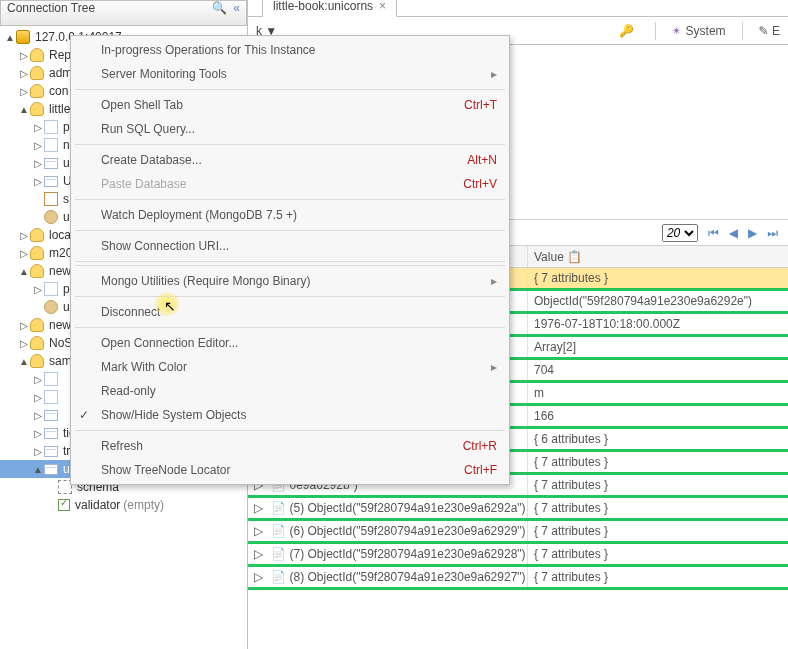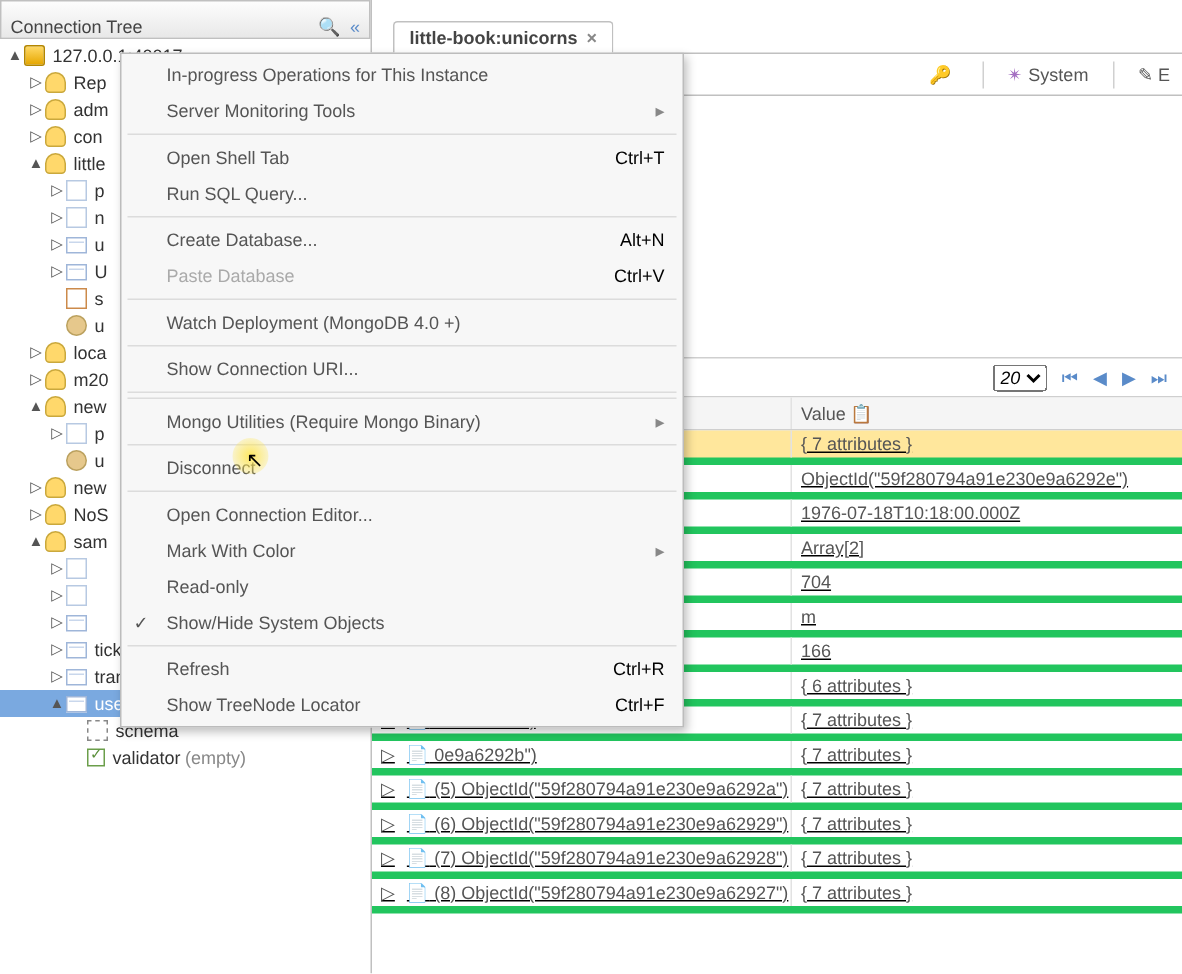--- a/index.html
+++ b/index.html
@@ -1,18 +1,18 @@
 <!DOCTYPE html>
 <html><head>
 <meta charset="utf-8">
 <style>
 * { margin: 0; padding: 0; box-sizing: border-box; font-family: "Segoe UI", Tahoma, sans-serif; font-size: 12px; }
 body { background: #fff; width: 788px; height: 649px; overflow: hidden; position: relative; }
 
-.panel-header { background: linear-gradient(#fdfdfd, #e8e8e8); border: 1px solid #c0c0c0; height: 26px; display: flex; align-items: flex-end; padding: 0 6px; color: #444; }
+.panel-header { background: linear-gradient(#fdfdfd, #e8e8e8); border: 1px solid #c0c0c0; height: 26px; display: flex; align-items: flex-start; padding: 0 6px; color: #444; }
 .panel-header .spacer { flex: 1; }
 .panel-header .icn { margin-left: 6px; color: #5a8bc9; cursor: pointer; }
 
 .left { width: 248px; height: 649px; float: left; border-right: 1px solid #c0c0c0; }
 .tree { padding: 2px 0; overflow: hidden; }
 .node { display: flex; align-items: center; height: 18px; white-space: nowrap; color: #333; }
 .node .tw { width: 12px; text-align: center; color: #555; font-size: 10px; }
 .node .lbl { margin-left: 2px; }
 .node .cnt { color: #888; margin-left: 3px; }
 .pad0 { padding-left: 4px; } .pad1 { padding-left: 18px; } .pad2 { padding-left: 32px; } .pad3 { padding-left: 46px; }
@@ -24,43 +24,43 @@
 .icon-coll { width: 14px; height: 11px; display: inline-block; background: #fff; border: 1px solid #9fb6d9; margin-right: 3px; position: relative; }
 .icon-coll::before { content: ""; position: absolute; left: 1px; right: 1px; top: 2px; height: 1px; background: #c9d7ec; }
 .icon-user { width: 14px; height: 14px; display: inline-block; border-radius: 50%; background: #e6c88c; border: 1px solid #bba15f; margin-right: 3px; }
 .icon-enum { width: 14px; height: 14px; display: inline-block; background: #fff; border: 1px solid #b7c9e2; margin-right: 3px; }
 .icon-idx { width: 14px; height: 14px; display: inline-block; border: 1px solid #cc8a4a; margin-right: 3px; }
 .icon-schema { width: 14px; height: 14px; display: inline-block; border: 1px dashed #888; margin-right: 3px; }
 .icon-chk { width: 12px; height: 12px; display: inline-block; border: 1px solid #6b9e4a; margin-right: 3px; position: relative; }
 .icon-chk::after { content: "✓"; position: absolute; top: -3px; left: 1px; color: #5a8f3a; font-size: 10px; }
 
 .right { margin-left: 248px; height: 649px; }
-.tabstrip { height: 36px; border-bottom: 1px solid #c0c0c0; display: flex; align-items: flex-end; padding-left: 14px; font-weight: bold; }
+.tabstrip { height: 17px; border-bottom: 1px solid #c0c0c0; display: flex; align-items: flex-end; padding-left: 14px; }
 .tab { background: #fff; border: 1px solid #c0c0c0; border-bottom: 1px solid #fff; padding: 3px 10px; border-radius: 3px 3px 0 0; color: #444; display: flex; align-items: center; gap: 6px; margin-bottom: -1px; }
 .tab .x { color: #888; }
 .toolbar2 { height: 28px; border-bottom: 1px solid #c0c0c0; display: flex; align-items: center; padding: 0 8px; color: #444; }
 .toolbar2 .right-tools { margin-left: auto; display: flex; gap: 10px; align-items: center; color: #555; }
 .sep { width: 1px; height: 18px; background: #d0d0d0; margin: 0 6px; }
 .gap { height: 175px; border-bottom: 1px solid #cfcfcf; }
 .pager { height: 26px; display: flex; align-items: center; justify-content: flex-end; border-bottom: 1px solid #cfcfcf; padding-right: 10px; gap: 10px; color: #5a8bc9; }
 .pager select { font-size: 12px; font-style: italic; }
 .gridhdr { display: flex; height: 22px; border-bottom: 1px solid #cfcfcf; background: #f5f5f5; }
 .colA { width: 280px; border-right: 1px solid #e2e2e2; padding-left: 6px; display: flex; align-items: center; color: #555; overflow: hidden; }
 .colB { flex: 1; padding-left: 6px; display: flex; align-items: center; color: #555; }
-.row { display: flex; height: 23px; border-bottom: 5px solid #22c55e; text-decoration: underline; }
+.row { display: flex; height: 23px; border-bottom: 3px solid #22c55e; }
 .row.sel { background: #ffe79c; }
 .row.indent .colA { padding-left: 30px; }
 .row .colA .tw { margin-right: 4px; }
 .badge { color: #888; margin-left: 4px; }
 
-.ctxmenu { position: absolute; left: 80px; top: 35px; width: 376px; background: #f7f7f7; border: 1px solid #bcbcbc; box-shadow: 2px 3px 6px rgba(0,0,0,.25); padding: 2px 0; z-index: 50; }
+.ctxmenu { position: absolute; left: 70px; top: 35px; width: 440px; background: #f7f7f7; border: 1px solid #bcbcbc; box-shadow: 2px 3px 6px rgba(0,0,0,.25); padding: 2px 0; z-index: 50; }
 .mi { display: flex; align-items: center; height: 24px; padding: 0 12px 0 30px; color: #555; position: relative; }
 .mi.hover { background: #eee; }
 .mi.disabled { color: #aaa; }
-.mi .sc { margin-left: auto; color: #000000; }
+.mi .sc { margin-left: auto; color: #b91c1c; }
 .mi .arrow { margin-left: auto; color: #888; }
 .mi .chk { position: absolute; left: 8px; color: #555; }
 .msep { height: 1px; background: #dcdcdc; margin: 3px 4px; }
 
 .cursor-fx { position: absolute; left: 155px; top: 292px; width: 24px; height: 24px; border-radius: 50%; background: radial-gradient(rgba(255,230,80,.9), rgba(255,230,80,0)); z-index: 60; pointer-events: none; }
 .cursor-ar { position: absolute; left: 164px; top: 298px; z-index: 61; color: #000; font-size: 14px; pointer-events: none; }
 
 .key-icn { color: #c79a2a; margin-right: 4px; }
 .wand-icn { color: #a46fc2; margin-right: 4px; }
 </style>
@@ -392,21 +392,21 @@
     <div class="mi">
       <span>Create Database...</span>
       <span class="sc">Alt+N</span>
     </div>
     <div class="mi disabled">
       <span>Paste Database</span>
       <span class="sc">Ctrl+V</span>
     </div>
     <div class="msep"></div>
     <div class="mi">
-      <span>Watch Deployment (MongoDB 4.0 +)</span>
+      <span>Watch Deployment (MongoDB 7.5 +)</span>
     </div>
     <div class="msep"></div>
     <div class="mi">
       <span>Show Connection URI...</span>
     </div>
     <div class="msep"></div>
     <div class="msep"></div>
     <div class="mi">
       <span>Mongo Utilities (Require Mongo Binary)</span>
       <span class="arrow">▸</span>

